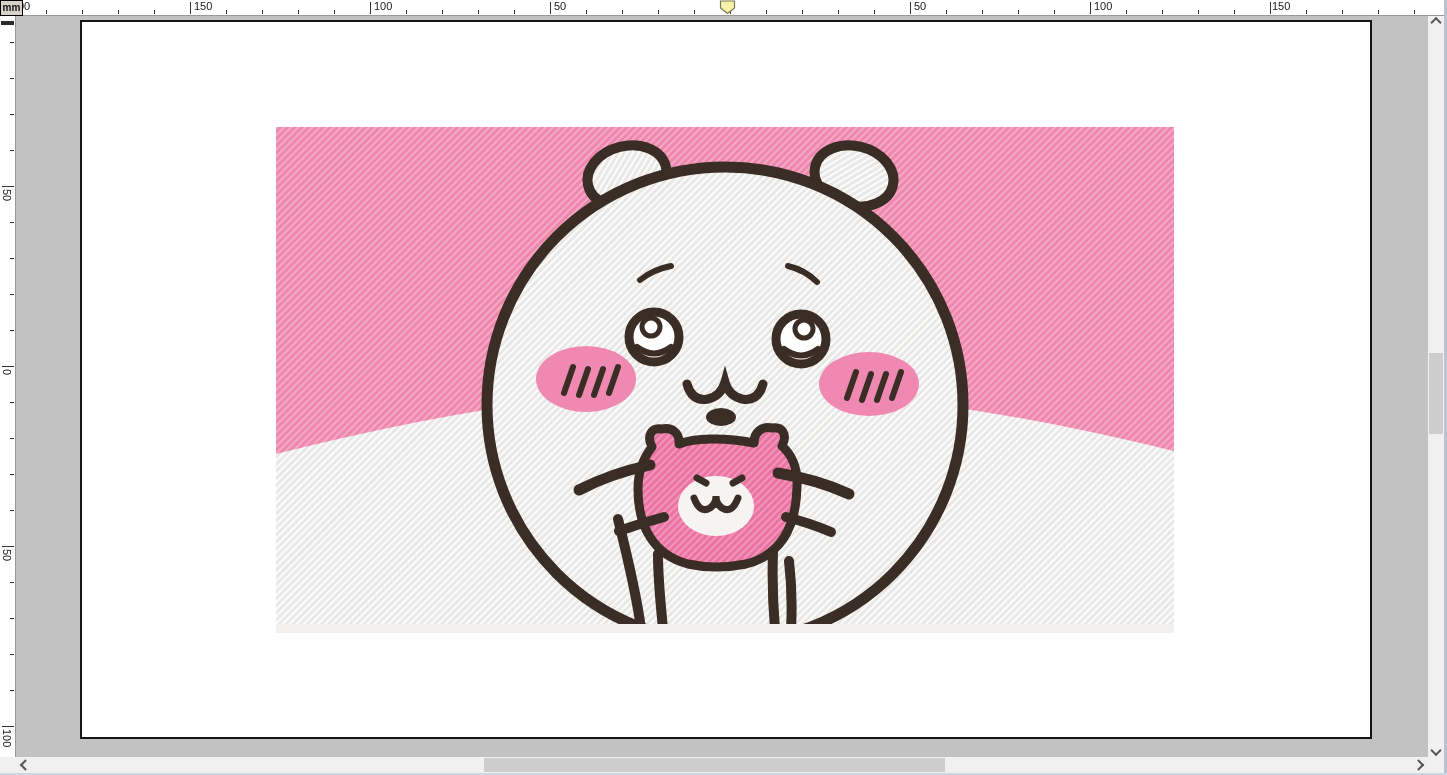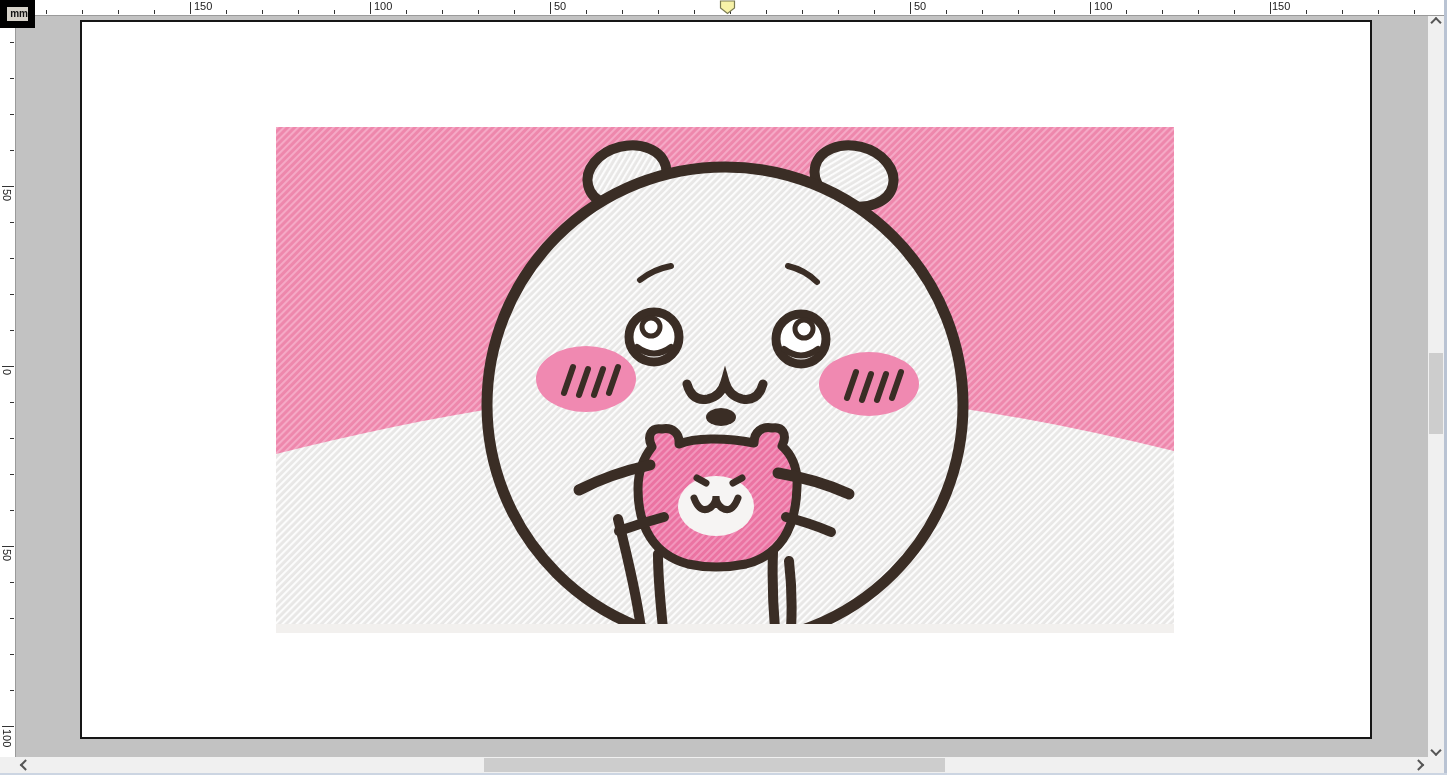--- a/index.html
+++ b/index.html
@@ -6,22 +6,22 @@
   .screen{
     position:relative;width:1447px;height:775px;overflow:hidden;
     background:#f0f0f0;font-family:"Liberation Sans",sans-serif;
     -webkit-font-smoothing:none;
   }
   
   .ruler-top{position:absolute;left:0;top:0;width:1447px;height:15px;background:#ffffff;border-bottom:1px solid #9a9a9a;z-index:5;}
   .ruler-left{position:absolute;left:0;top:16px;width:15px;height:741px;background:#ffffff;border-right:1px solid #9a9a9a;z-index:5;}
   .corner-box{
     position:absolute;left:0;top:0;width:21px;height:14px;z-index:6;
-    background:#d6d2ca;border:7px solid #000000;
-    font-size:10px;font-weight:bold;color:#111;text-align:right;line-height:13px;
+    background:#d6d2ca;border:1px solid #000000;
+    font-size:10px;font-weight:bold;color:#111;text-align:center;line-height:13px;
   }
   .tick{position:absolute;background:#333;}
   .tick.t{width:1px;height:4px;bottom:1px;}
   .tick.t.major{height:12px;bottom:auto;top:2px;}
   .tick.l{height:1px;width:4px;right:1px;}
   .tick.l.major{width:12px;right:auto;left:2px;}
   .rlabel{position:absolute;top:0px;font-size:11px;color:#1a1a1a;white-space:nowrap;}
   .rlabel.vert{left:13px;transform:rotate(90deg);transform-origin:0 0;}
   .marker-top{position:absolute;top:0;z-index:7;}
   .marker-left{position:absolute;left:1px;width:13px;height:4px;background:#2a2a2a;z-index:7;}

